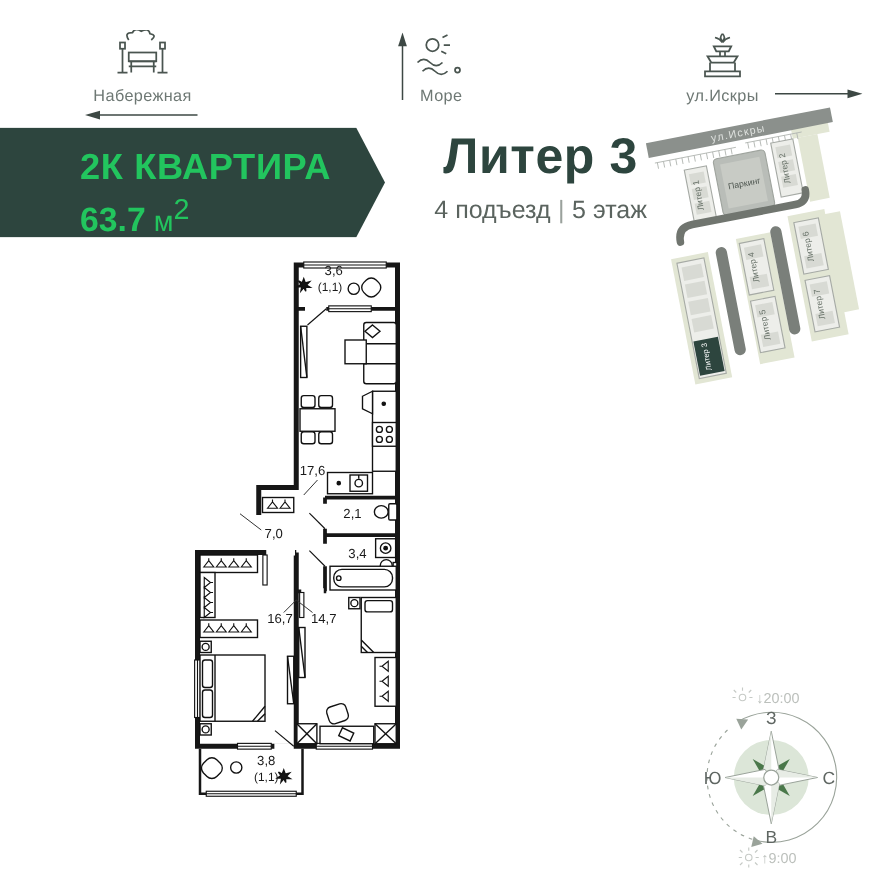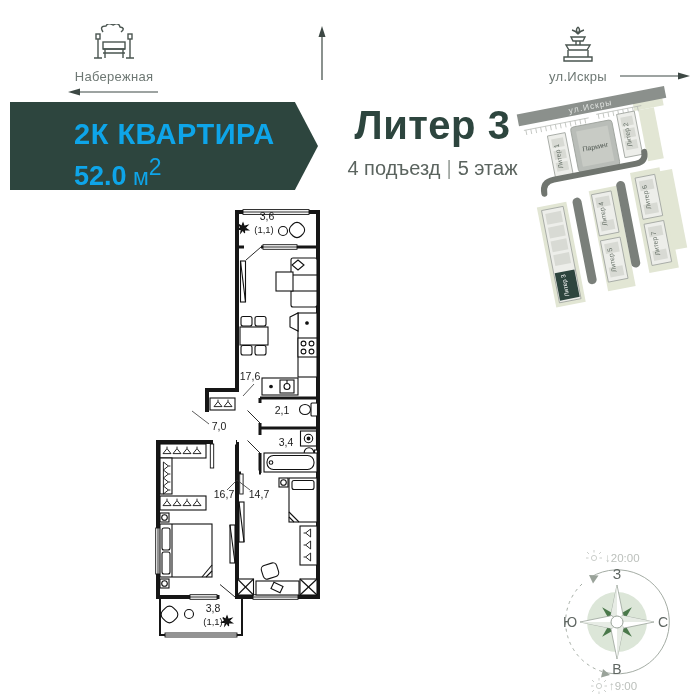--- a/index.html
+++ b/index.html
@@ -1,21 +1,21 @@
 <!DOCTYPE html>
 <html><head>
 <meta charset="utf-8">
 <style>
   html,body{margin:0;padding:0;background:#fff;}
   #page{position:relative;width:700px;height:700px;background:#ffffff;overflow:hidden;
         font-family:"Liberation Sans","DejaVu Sans",sans-serif;}
   .landmark{position:absolute;text-align:center;color:#6e7874;font-size:13px;}
   .landmark .lab{margin-top:2px;letter-spacing:.3px;}
-  .badge{position:absolute;left:10px;top:102px;width:308px;height:88px;background:#2d453e;
-         clip-path:polygon(0 0,92.5% 0,100% 50%,92.5% 100%,0 100%);color:#0ea5e9;}
+  .badge{position:absolute;left:0;top:102px;width:308px;height:88px;background:#2d453e;
+         clip-path:polygon(0 0,92.5% 0,100% 50%,92.5% 100%,0 100%);color:#22c55e;}
   .badge .l1{position:absolute;left:64px;top:16px;font-size:29px;font-weight:bold;letter-spacing:.5px;}
   .badge .l2{position:absolute;left:64px;top:52px;font-size:27px;font-weight:bold;}
   .badge .l2 .unit{font-weight:normal;font-size:23px;}
   .badge .l2 sup{font-size:13px;font-weight:normal;}
   .titleblock{position:absolute;left:340px;top:103px;width:185px;text-align:center;}
   .titleblock .t1{font-size:40px;font-weight:bold;color:#2d453e;letter-spacing:.5px;}
   .titleblock .t2{margin-top:9px;font-size:20px;color:#5b645f;}
   .titleblock .t2 .div{color:#9aa19c;padding:0 6px;}
   svg text{font-family:"Liberation Sans","DejaVu Sans",sans-serif;}
   .fp-label{font-size:10.5px;fill:#1a1a1a;text-anchor:middle;}
@@ -47,20 +47,31 @@
       <polygon points="0,5 12,1.5 12,8.5" fill="#3d4844"></polygon>
     </svg>
   </div>
 
   <div style="position:absolute;left:316px;top:26px;">
     <svg width="12" height="56" viewBox="0 0 12 56">
       <line x1="6" y1="54" x2="6" y2="8" stroke="#3d4844" stroke-width="1.2"></line>
       <polygon points="6,0 2.5,11 9.5,11" fill="#3d4844"></polygon>
     </svg>
   </div>
+  <div class="landmark" style="left:330px;top:26px;width:46px;">
+    <svg width="42" height="38" viewBox="0 0 42 38">
+      <g fill="none" stroke="#4a5550" stroke-width="1.4">
+        <circle cx="14" cy="10" r="5"></circle>
+        <path d="M22,4 l4,-2 M23,10 l5,0 M21,15 l4,2"></path>
+        <path d="M2,24 q5,-5 10,0 q5,5 10,0 M6,31 q5,-5 10,0 q5,5 10,0"></path>
+        <circle cx="34" cy="30" r="2"></circle>
+      </g>
+    </svg>
+    <div class="lab">Море</div>
+  </div>
 
   <div class="landmark" style="left:540px;top:24px;width:76px;">
     <svg width="44" height="40" viewBox="0 0 44 40">
       <g fill="none" stroke="#4a5550" stroke-width="1.4">
         <path d="M22,3 q-3,3 0,6 q3,-3 0,-6 M16,6 q4,1 6,4 M28,6 q-4,1 -6,4"></path>
         <path d="M15,13 h14 l-2,4 h-10 z"></path>
         <path d="M20,17 v4 M24,17 v4 M10,21 h24 l-3,5 h-18 z"></path>
         <path d="M8,33 h28 v4 h-28 z M12,26 v7 M32,26 v7"></path>
       </g>
     </svg>
@@ -68,21 +79,21 @@
   </div>
   <div style="position:absolute;left:620px;top:67px;">
     <svg width="70" height="10" viewBox="0 0 70 10">
       <line x1="0" y1="5" x2="60" y2="5" stroke="#3d4844" stroke-width="1.2"></line>
       <polygon points="70,5 58,1.5 58,8.5" fill="#3d4844"></polygon>
     </svg>
   </div>
 
   <div class="badge">
     <div class="l1">2К КВАРТИРА</div>
-    <div class="l2"><span>52.0</span><span class="unit"> м</span><sup class="unit">2</sup></div>
+    <div class="l2"><span>63.7</span><span class="unit"> м</span><sup class="unit">2</sup></div>
   </div>
 
   <div class="titleblock">
     <div class="t1">Литер 3</div>
     <div class="t2">
       <span>4 подъезд</span><span class="div">|</span><span>5 этаж</span>
     </div>
   </div>
 
   <svg style="position:absolute;left:505px;top:85px;" width="195" height="275" viewBox="0 0 195 275">

